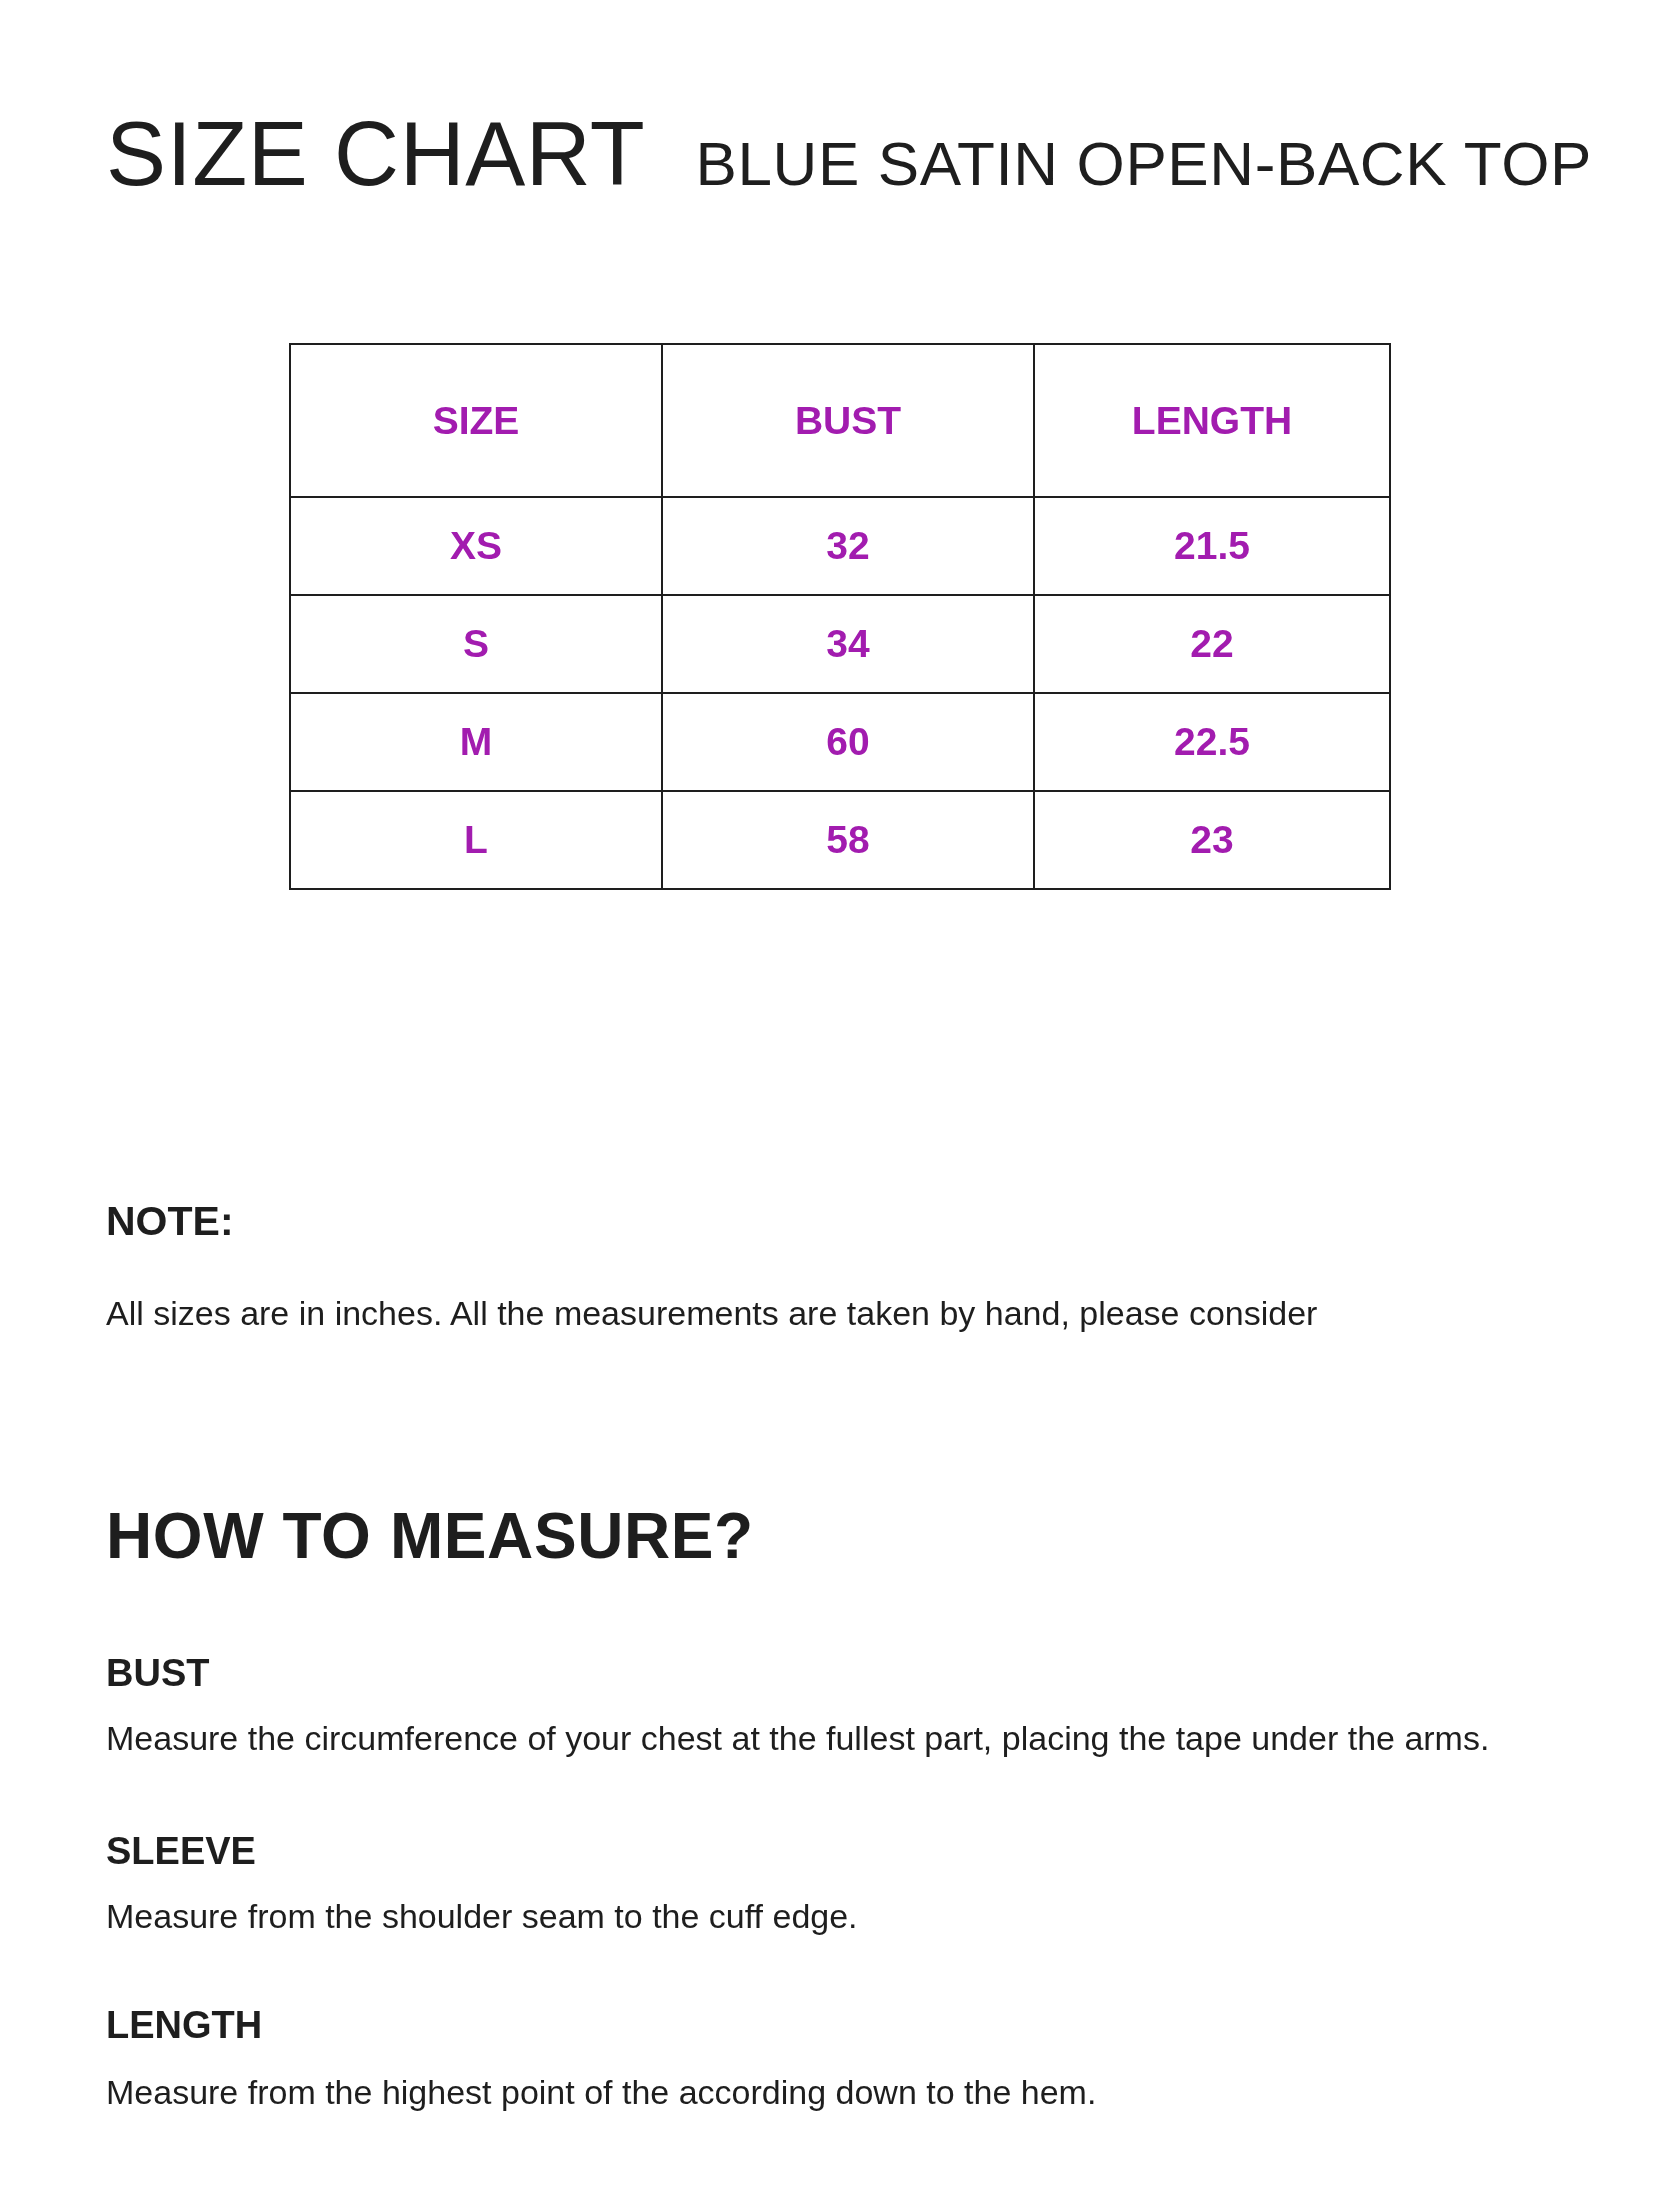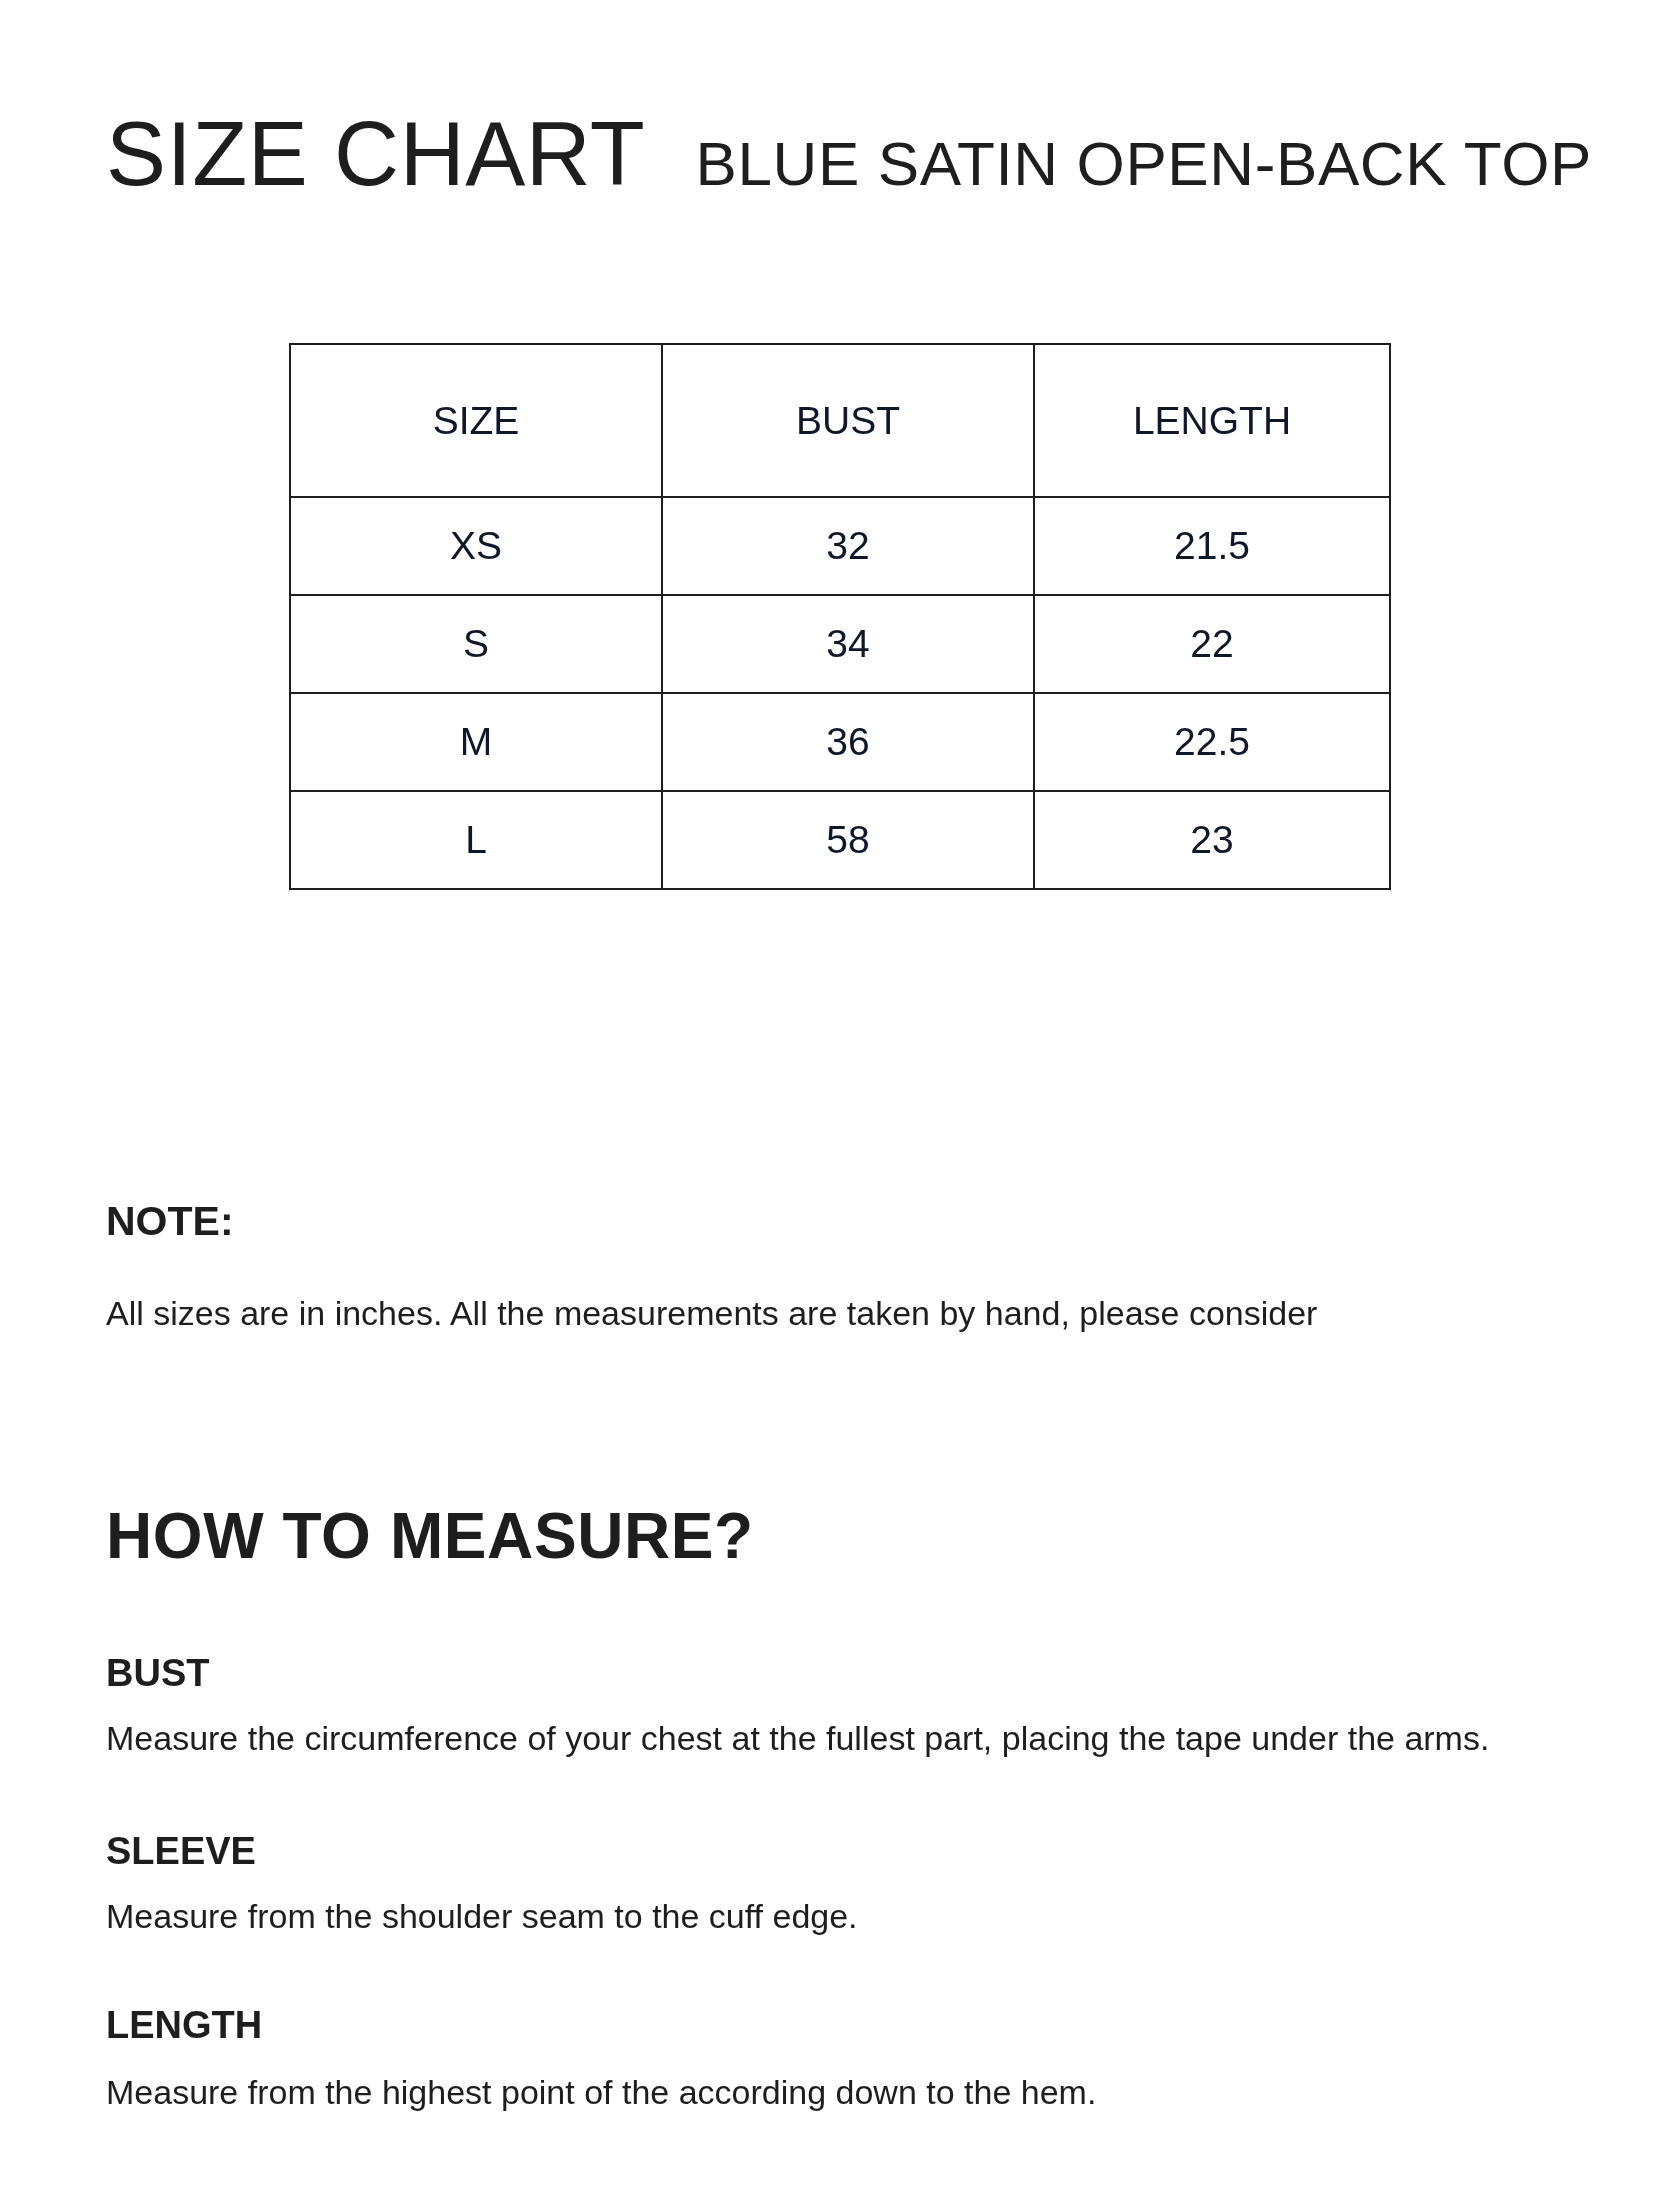--- a/index.html
+++ b/index.html
@@ -21,21 +21,21 @@
   .product { font-size:62px; font-weight:500; line-height:1; letter-spacing:0.6px; white-space:nowrap; }
 
   
   .size-table {
     position:absolute; top:343px; left:289px; width:1100px;
     border-collapse:collapse; table-layout:fixed;
   }
   .size-table th, .size-table td {
     border:2.4px solid #1e1e1e;
     text-align:center; vertical-align:middle;
-    font-size:39px; font-weight:400; color:#0f172a;
+    font-size:39px; font-weight:700; color:#a21caf;
   }
   .size-table thead tr { height:153px; }
   .size-table tbody tr { height:98px; }
 
   
   .note-heading {
     position:absolute; top:1201px; left:106px;
     font-size:41px; font-weight:700; line-height:1;
   }
   .note-body {
@@ -85,21 +85,21 @@
       <td>32</td>
       <td>21.5</td>
     </tr>
     <tr>
       <td>S</td>
       <td>34</td>
       <td>22</td>
     </tr>
     <tr>
       <td>M</td>
-      <td>36</td>
+      <td>60</td>
       <td>22.5</td>
     </tr>
     <tr>
       <td>L</td>
       <td>58</td>
       <td>23</td>
     </tr>
   </tbody>
 </table>
 

